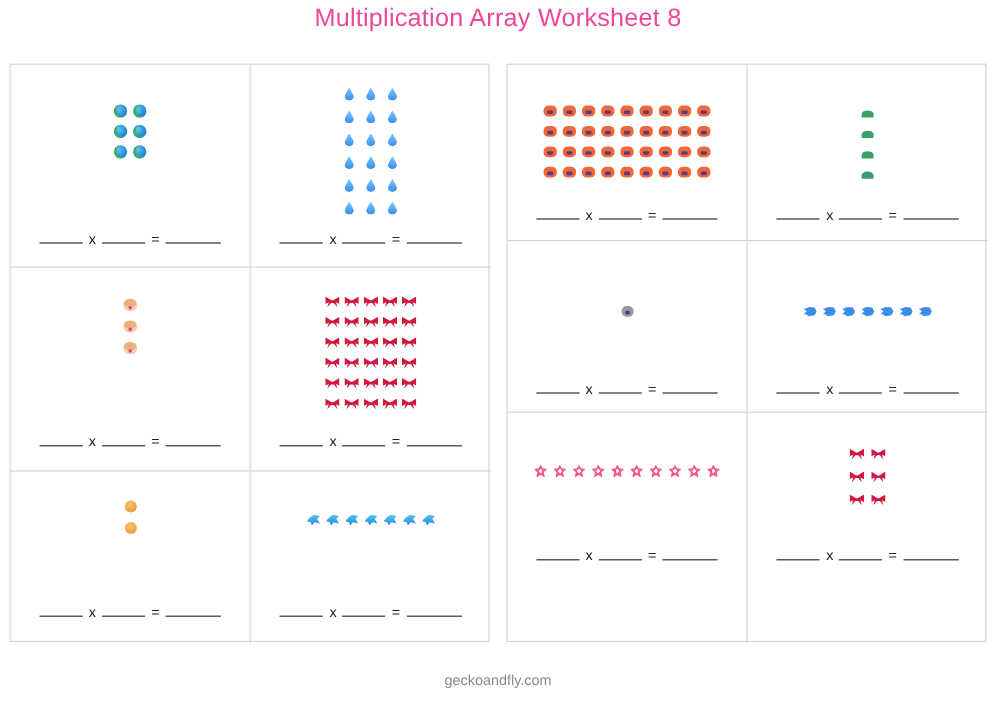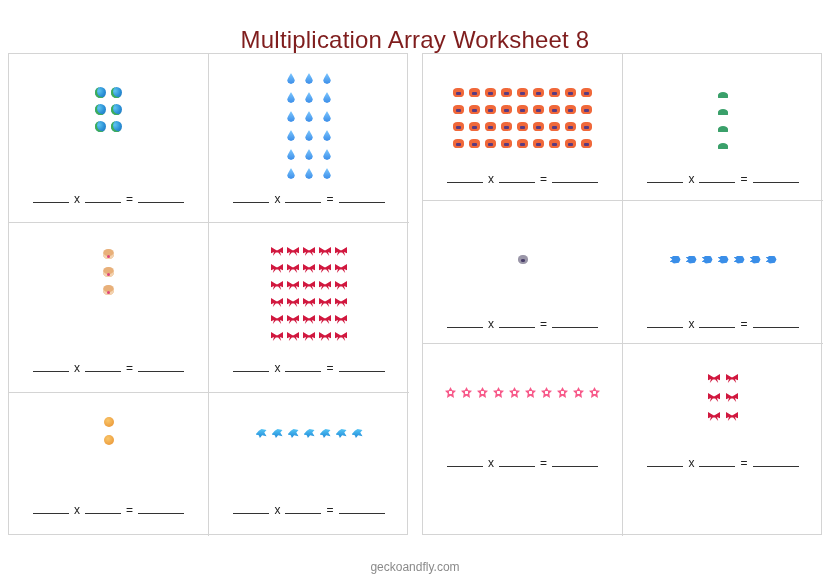--- a/index.html
+++ b/index.html
@@ -10,27 +10,27 @@
     body {
       width: 830px;
       height: 587px;
       position: relative;
       overflow: hidden;
       font-family: "Liberation Sans", "DejaVu Sans", sans-serif;
       color: #111;
     }
     .title {
       position: absolute;
-      top: 24px;
+      top: 0;
       left: 0;
       width: 830px;
       text-align: center;
-      font-size: 24px;
+      font-size: 21px;
       line-height: 32px;
-      color: #7f1d1d;
+      color: #ec4899;
       letter-spacing: 0.2px;
     }
     .panel {
       position: absolute;
       top: 53px;
       width: 400px;
       height: 482px;
       border: 1px solid #d4d4d4;
       box-sizing: border-box;
       display: grid;

